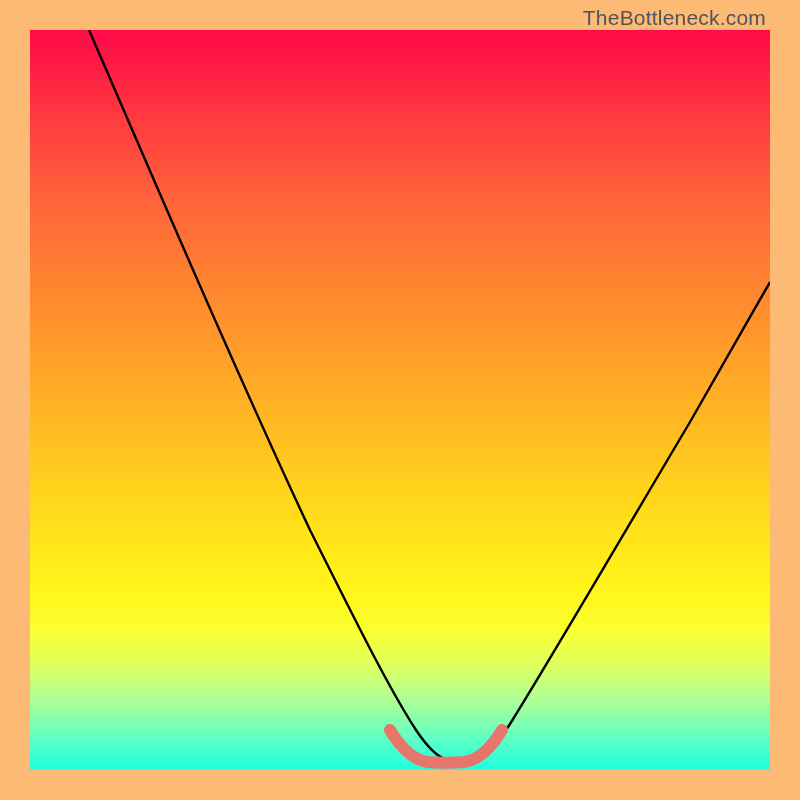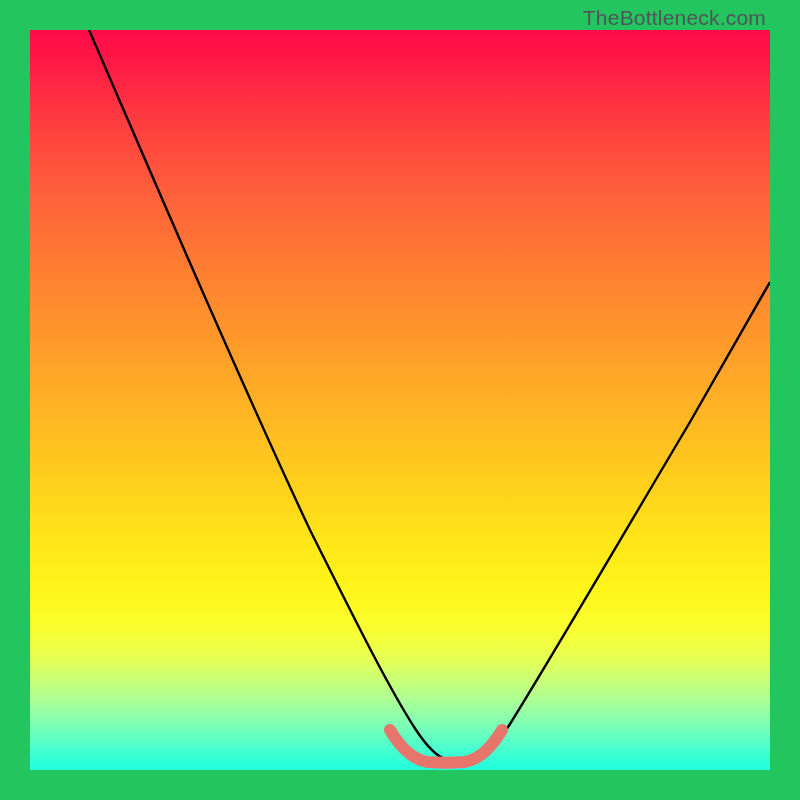--- a/index.html
+++ b/index.html
@@ -1,20 +1,20 @@
 <!DOCTYPE html>
 <html><head>
 <meta charset="utf-8">
 <style>
   * { margin: 0; padding: 0; box-sizing: border-box; }
   html, body { width: 800px; height: 800px; overflow: hidden; }
   .frame {
     width: 800px;
     height: 800px;
-    background: #22c55e;
+    background: #fdba74;
     position: relative;
   }
   .plot-area {
     position: absolute;
     left: 30px;
     top: 30px;
     width: 740px;
     height: 740px;
     background: linear-gradient(to bottom,
       #ff0b49 0%,

